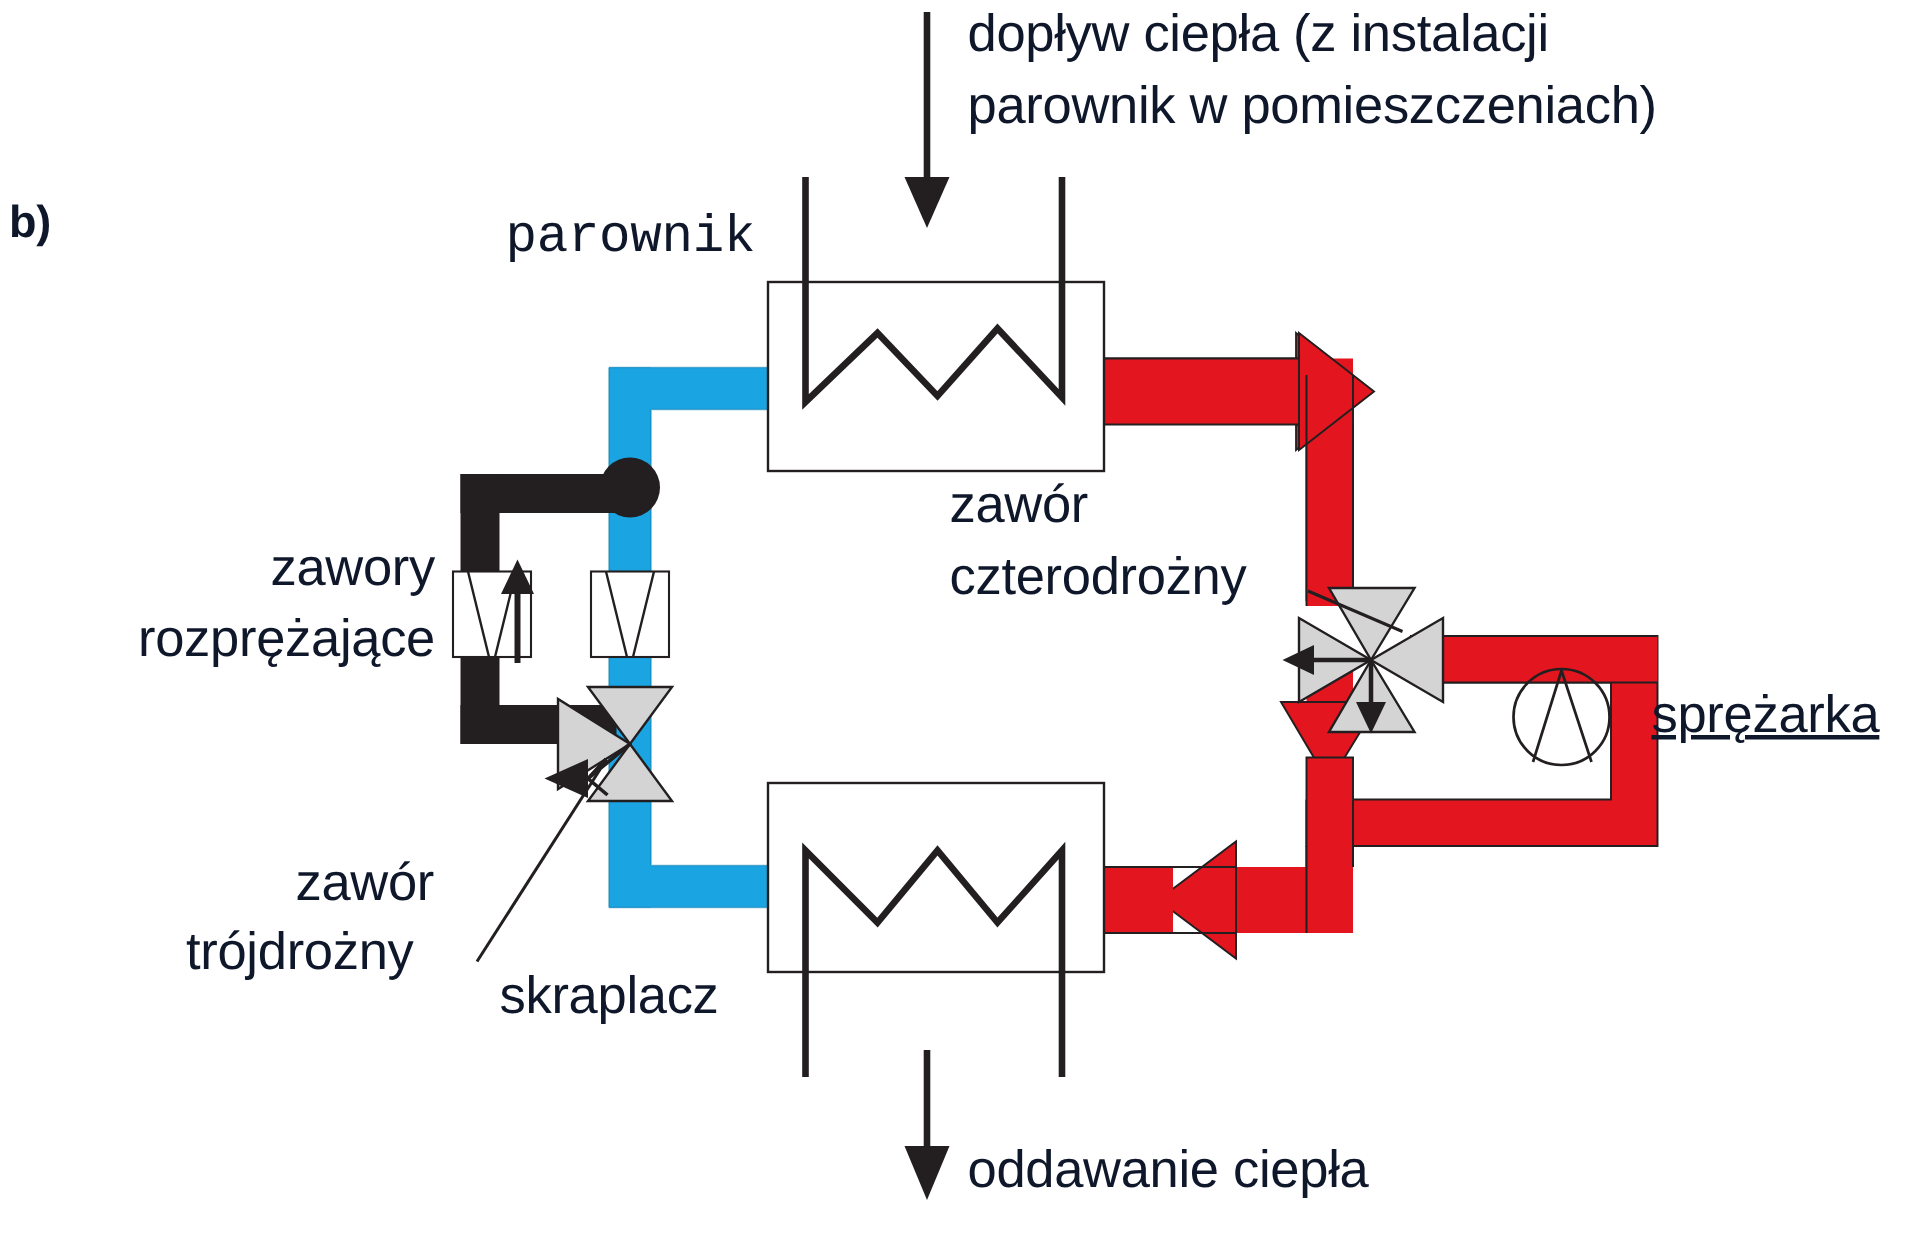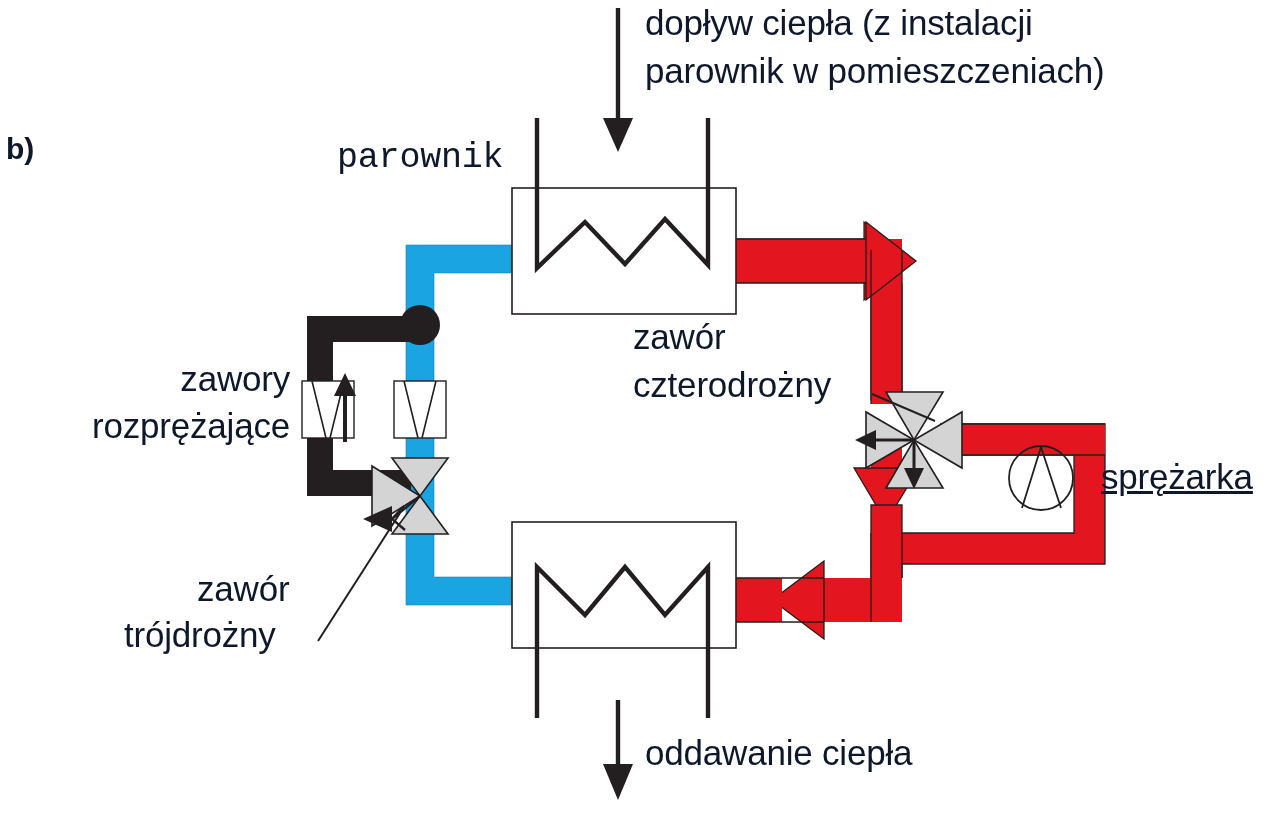--- a/index.html
+++ b/index.html
@@ -197,16 +197,17 @@
   <div class="lbl" style="left:633px; top:364px;">czterodrożny</div>
 
   <div class="lbl" style="left:1101px; top:456px;text-decoration:underline;">sprężarka</div>
 
   <div class="lbl right" style="left:0px; top:358px; width:290px;text-align:right;">zawory</div>
   <div class="lbl right" style="left:0px; top:405px; width:290px;">rozprężające</div>
 
   <div class="lbl" style="left:197px; top:568px;">zawór</div>
   <div class="lbl" style="left:124px; top:614px;">trójdrożny</div>
 
-
-  <div class="lbl" style="left:645px; top:732px;">oddawanie ciepła</div>
+  <div class="lbl" style="left:333px; top:643px;">skraplacz</div>
+
+  <div class="lbl" style="left:645px; top:759px;">oddawanie ciepła</div>
 
 </div>
 
 </body></html>

